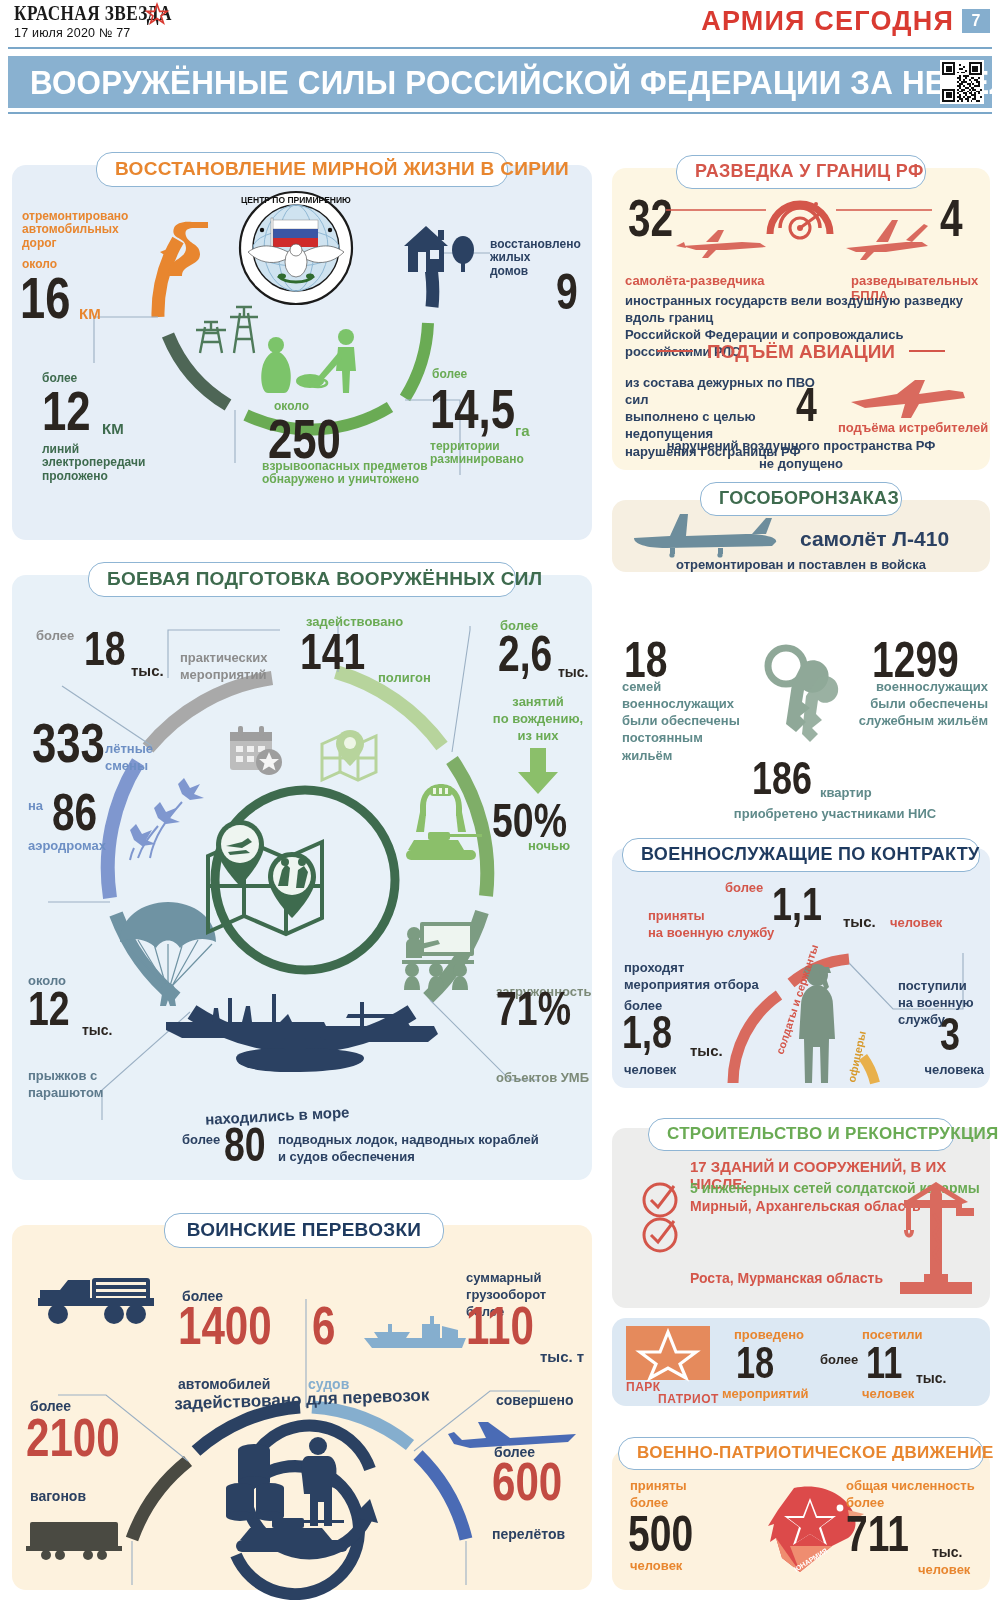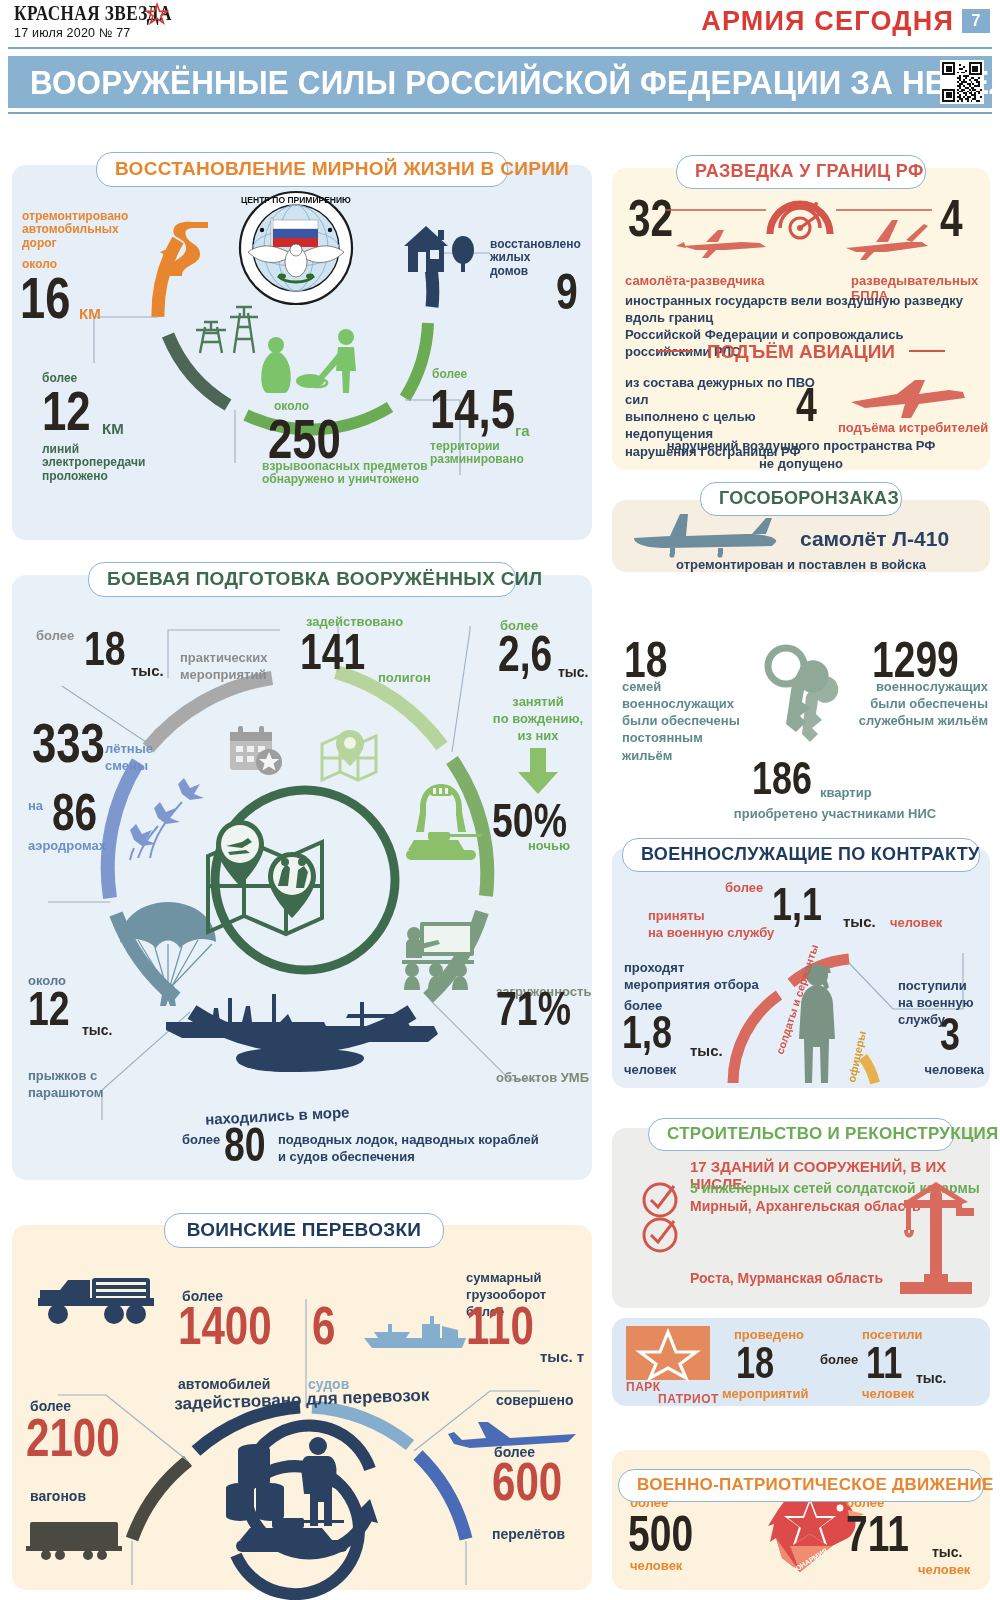--- a/index.html
+++ b/index.html
@@ -445,21 +445,21 @@
   <div class="bignum" style="position:absolute; left:736px; top:1344px; font-size:44px;">18</div>
   <div style="position:absolute; left:722px; top:1386px; font-size:13px; font-weight:bold;" class="c-orange">мероприятий</div>
 
   <div style="position:absolute; left:862px; top:1327px; font-size:13px; font-weight:bold;" class="c-orange">посетили</div>
   <div style="position:absolute; left:820px; top:1352px; font-size:13px; font-weight:bold;" class="c-dark">более</div>
   <div class="bignum" style="position:absolute; left:866px; top:1344px; font-size:44px;">11</div>
   <div style="position:absolute; left:916px; top:1370px; font-size:14px; font-weight:bold;" class="c-dark">тыс.</div>
   <div style="position:absolute; left:862px; top:1386px; font-size:13px; font-weight:bold;" class="c-orange">человек</div>
 
   <div class="panel" style="left:612px; top:1450px; width:378px; height:140px; background:#fdf2de;"></div>
-  <div class="panel-title" style="left:618px; top:1437px; width:366px; font-size:17px; color:#e8862f;margin-top:32px;">ВОЕННО-ПАТРИОТИЧЕСКОЕ ДВИЖЕНИЕ</div>
+  <div class="panel-title" style="left:618px; top:1437px; width:366px; font-size:17px; color:#e8862f;">ВОЕННО-ПАТРИОТИЧЕСКОЕ ДВИЖЕНИЕ</div>
 
   <div style="position:absolute; left:630px; top:1478px; font-size:13px; font-weight:bold;" class="c-orange">приняты</div>
   <div style="position:absolute; left:630px; top:1495px; font-size:13px; font-weight:bold;" class="c-orange">более</div>
   <div class="bignum" style="position:absolute; left:628px; top:1512px; font-size:50px;">500</div>
   <div style="position:absolute; left:630px; top:1558px; font-size:13px; font-weight:bold;" class="c-orange">человек</div>
 
   <svg style="position:absolute; left:760px; top:1480px; width:110px; height:100px;" viewBox="0 0 110 100">
     <path d="M34 8 C60 2 84 14 92 30 C98 42 96 52 88 58 L72 66 L40 92 L22 78 L16 58 L10 62 L14 44 L8 46 L18 30 Z" fill="#dc4a4a"></path>
     <path d="M16 58 L40 92 L22 78 Z" fill="#ef8d70"></path>
     <path d="M30 66 L72 66 L40 92 Z" fill="#ef8d70"></path>

